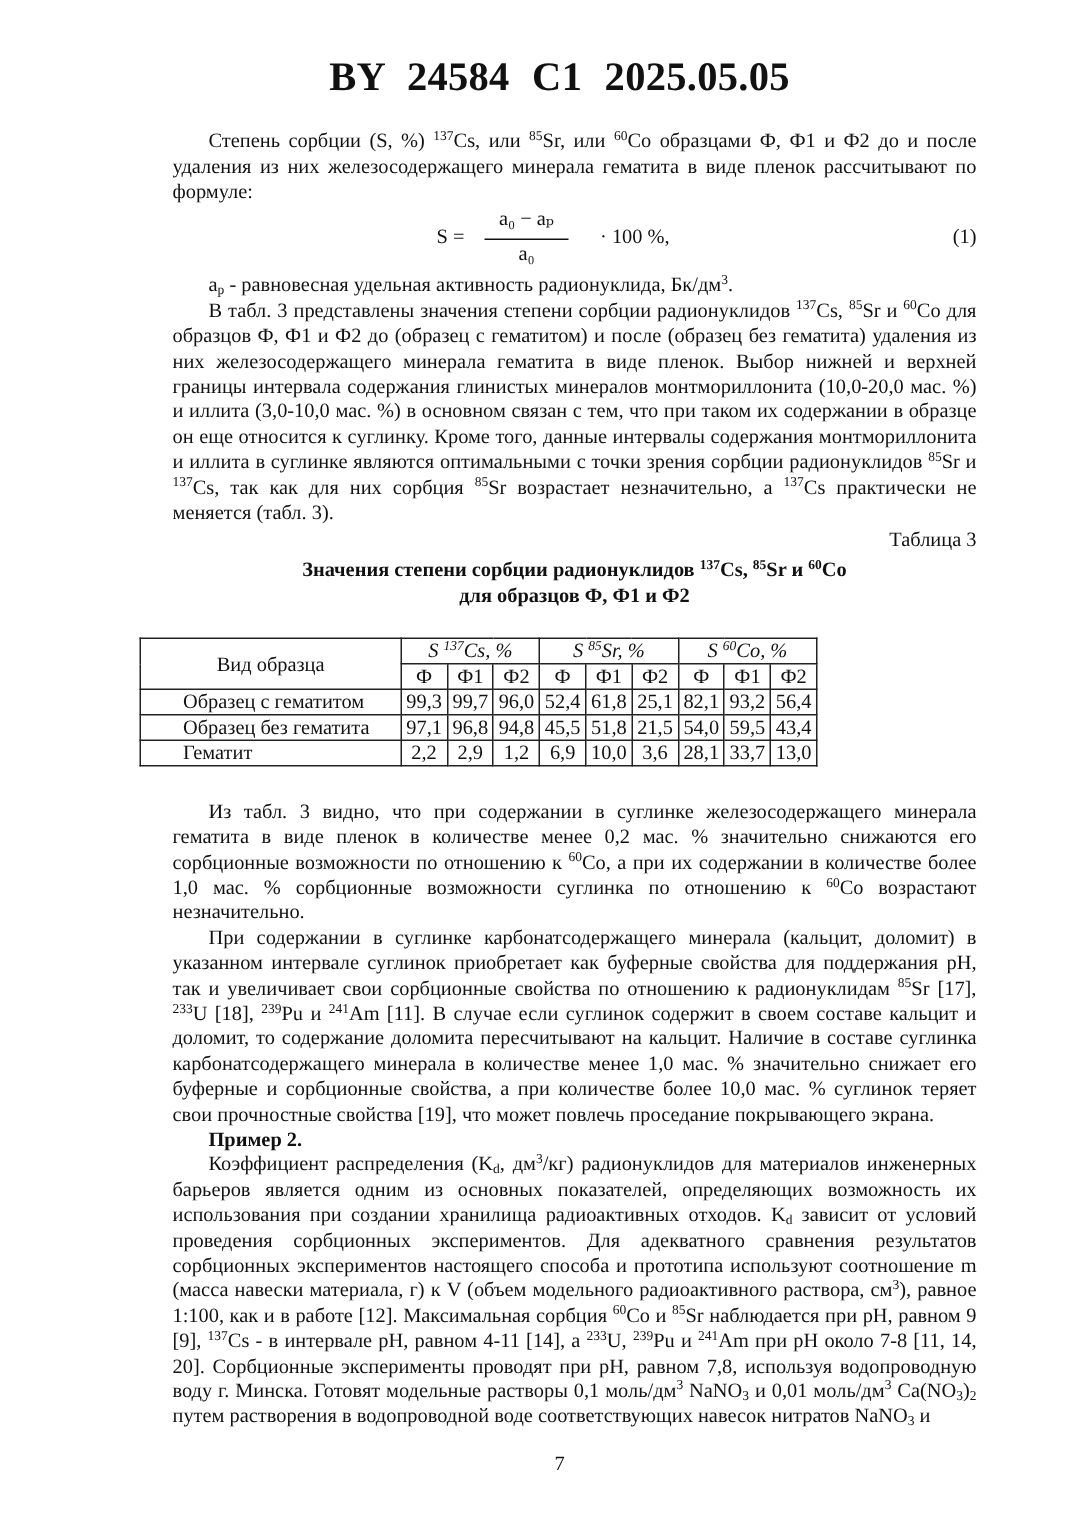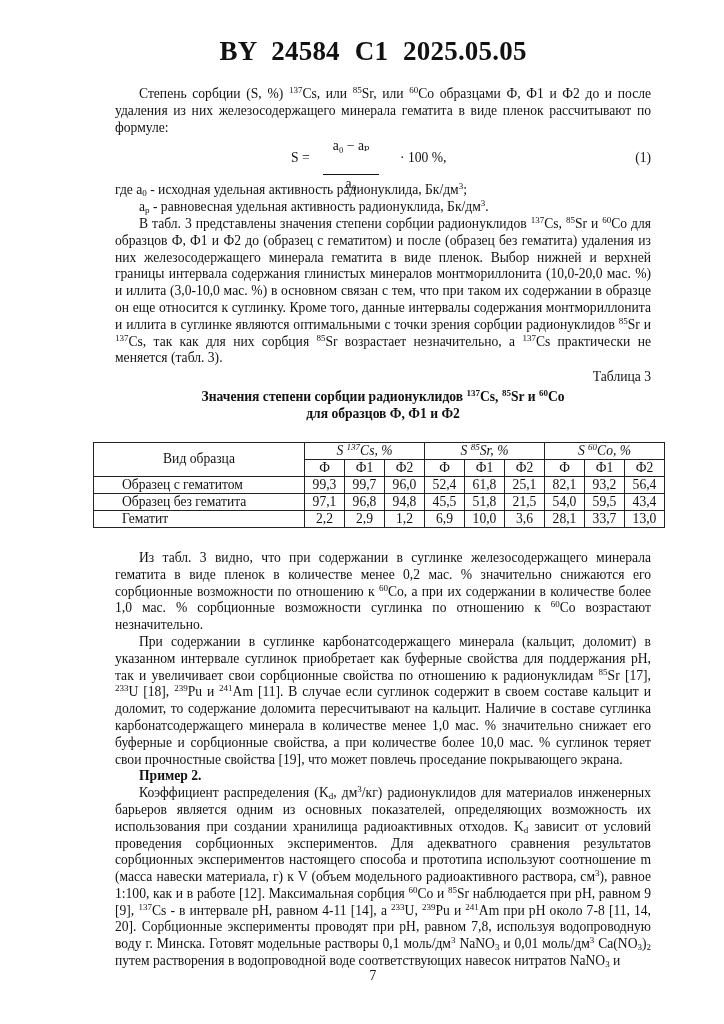--- a/index.html
+++ b/index.html
@@ -9,28 +9,28 @@
   .header { position: absolute; top: 36px; left: 0; width: 724px; text-align: center;
             font-weight: bold; font-size: 27px; letter-spacing: 0.2px; word-spacing: 8px; }
   .body-text { position: absolute; left: 104px; width: 536px; font-size: 13.6px; line-height: 16.8px; }
   .para { text-align: justify; margin: 0; }
   .indent { text-indent: 24px; }
   sup { font-size: 9px; vertical-align: 5px; line-height: 0; }
   sub { font-size: 9px; vertical-align: -2px; line-height: 0; }
   .formula { position: relative; height: 44px; margin: 2px 0 0 0; }
   .formula .lhs { position: absolute; left: 176px; top: 12px; }
   .formula .frac { position: absolute; left: 208px; top: 0; text-align: center; width: 56px; }
-  .formula .num { display: block; border-bottom: 1px solid #111; padding-bottom: 19px; }
+  .formula .num { display: block; border-bottom: 1px solid #111; padding-bottom: 4px; }
   .formula .den { display: block; padding-top: 1px; }
   .formula .rest { position: absolute; left: 270px; top: 12px; margin-left: 15px; }
   .formula .eqnum { position: absolute; right: 0; top: 12px; }
   .where-2 { padding-left: 24px; }
   .table-label { text-align: right; margin: 2px 0 0 0; }
   .table-title { text-align: center; font-weight: bold; margin: 2px 0 0 0; line-height: 17px; }
-  table.data { border-collapse: collapse; width: 572px; margin: 20px 0 12px -22px; font-size: 13.6px; }
+  table.data { border-collapse: collapse; width: 452px; margin: 20px 0 12px -22px; font-size: 13.6px; }
   table.data td, table.data th { border: 1px solid #222; padding: 0 3px; height: 16px; line-height: 16px; font-weight: normal; }
   table.data th.vid { text-align: center; width: 204px; }
   table.data td.row-label { text-align: left; padding-left: 28px; }
   table.data td.num, table.data th.sub { text-align: center; }
   table.data th.group { text-align: center; font-style: italic; }
   .bold { font-weight: bold; }
   .page-number { position: absolute; top: 968px; left: 0; width: 724px; text-align: center; font-size: 13.6px; }
 </style>
 </head>
 <body>
@@ -46,21 +46,20 @@
     <div class="formula">
       <span class="lhs">S =</span>
       <span class="frac">
         <span class="num">a₀ − aₚ</span>
         <span class="den">a₀</span>
       </span>
       <span class="rest">· 100 %,</span>
       <span class="eqnum">(1)</span>
     </div>
 
-    <p class="para"><span>где a</span><sub>0</sub><span> - исходная удельная активность радионуклида, Бк/дм</span><sup>3</sup><span>;</span></p>
     <p class="para where-2"><span>a</span><sub>p</sub><span> - равновесная удельная активность радионуклида, Бк/дм</span><sup>3</sup><span>.</span></p>
 
     <p class="para indent"><span>В табл. 3 представлены значения степени сорбции радионуклидов </span><sup>137</sup><span>Cs, </span><sup>85</sup><span>Sr и </span><sup>60</sup><span>Co для образцов Ф, Ф1 и Ф2 до (образец с гематитом) и после (образец без гематита) удаления из них железосодержащего минерала гематита в виде пленок. Выбор нижней и верхней границы интервала содержания глинистых минералов монтмориллонита (10,0-20,0 мас. %) и иллита (3,0-10,0 мас. %) в основном связан с тем, что при таком их содержании в образце он еще относится к суглинку. Кроме того, данные интервалы содержания монтмориллонита и иллита в суглинке являются оптимальными с точки зрения сорбции радионуклидов </span><sup>85</sup><span>Sr и </span><sup>137</sup><span>Cs, так как для них сорбция </span><sup>85</sup><span>Sr возрастает незначительно, а </span><sup>137</sup><span>Cs практически не меняется (табл. 3).</span></p>
 
     <p class="table-label">Таблица 3</p>
     <p class="table-title"><span>Значения степени сорбции радионуклидов </span><sup>137</sup><span>Cs, </span><sup>85</sup><span>Sr и </span><sup>60</sup><span>Co</span><br><span>для образцов Ф, Ф1 и Ф2</span></p>
 
     <table class="data">
       <tbody>
           <tr>

